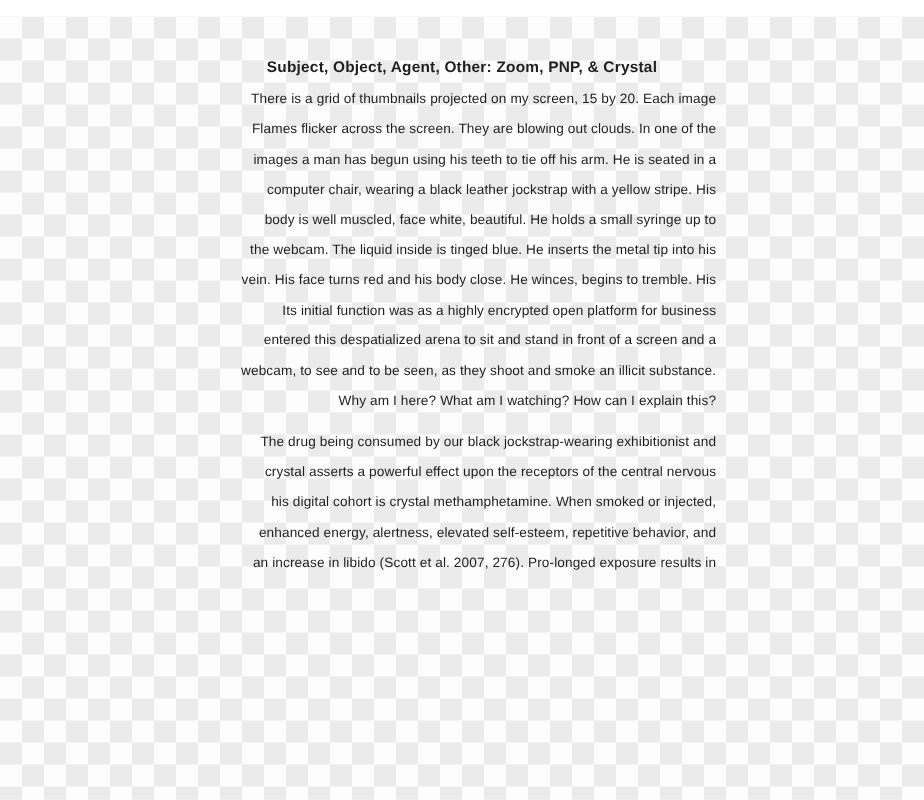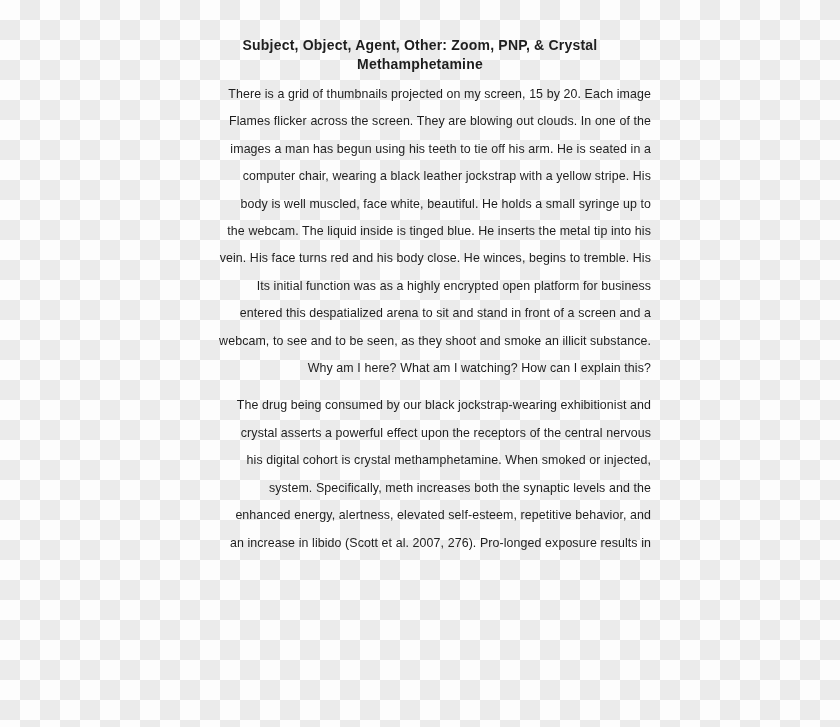--- a/index.html
+++ b/index.html
@@ -15,21 +15,21 @@
     width: 840px;
     height: 727px;
     
     background: repeating-conic-gradient(
         var(--checker-dark, #ebebeb) 0% 25%,
         var(--checker-light, #fdfdfd) 0% 50%
       ) 0 0 / 40px 40px;
   }
   .page {
     width: 462px;
-    margin: 0 auto;
+    margin: 15px auto;
     padding-top: 36px;
     font-family: "Liberation Sans", "DejaVu Sans", sans-serif;
     color: var(--text-color, #1e1e1e);
   }
   .title {
     margin: 0 0 7px 0;
     font-size: 14px;
     font-weight: bold;
     line-height: 19px;
     text-align: center;
@@ -49,39 +49,37 @@
     letter-spacing: 0.1px;
   }
 </style>
 </head>
 <body>
 
 <div class="canvas">
   <div class="page">
     <h1 class="title">
         <div class="title-line">Subject, Object, Agent, Other: Zoom, PNP, &amp; Crystal</div>
-        <div class="title-line">Methamphetamine</div>
       </h1>
     <div class="body-text">
         <div class="para">
           <div class="line">There is a grid of thumbnails projected on my screen, 15 by 20. Each image</div>
           <div class="line">Flames flicker across the screen. They are blowing out clouds. In one of the</div>
           <div class="line">images a man has begun using his teeth to tie off his arm. He is seated in a</div>
           <div class="line">computer chair, wearing a black leather jockstrap with a yellow stripe. His</div>
           <div class="line">body is well muscled, face white, beautiful. He holds a small syringe up to</div>
           <div class="line">the webcam. The liquid inside is tinged blue. He inserts the metal tip into his</div>
           <div class="line">vein. His face turns red and his body close. He winces, begins to tremble. His</div>
           <div class="line">Its initial function was as a highly encrypted open platform for business</div>
           <div class="line">entered this despatialized arena to sit and stand in front of a screen and a</div>
           <div class="line">webcam, to see and to be seen, as they shoot and smoke an illicit substance.</div>
           <div class="line">Why am I here? What am I watching? How can I explain this?</div>
         </div>
         <div class="para">
           <div class="line">The drug being consumed by our black jockstrap-wearing exhibitionist and</div>
           <div class="line">crystal asserts a powerful effect upon the receptors of the central nervous</div>
           <div class="line">his digital cohort is crystal methamphetamine. When smoked or injected,</div>
-          <div class="line">system. Specifically, meth increases both the synaptic levels and the</div>
           <div class="line">enhanced energy, alertness, elevated self-esteem, repetitive behavior, and</div>
           <div class="line">an increase in libido (Scott et al. 2007, 276). Pro-longed exposure results in</div>
         </div>
       </div>
   </div>
 </div>
 
 </body></html>

